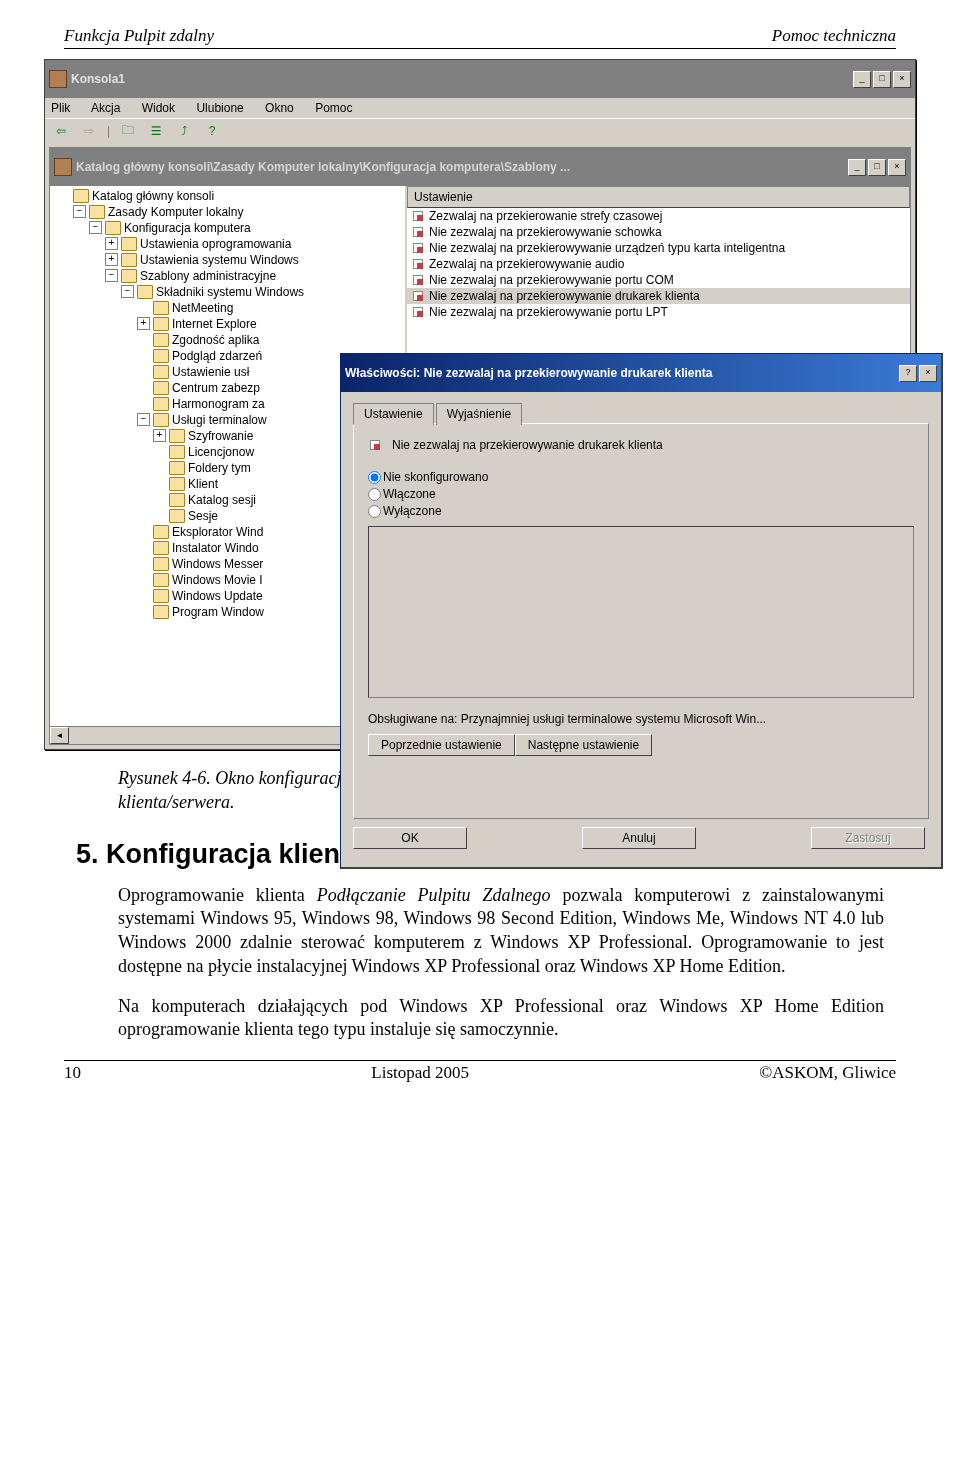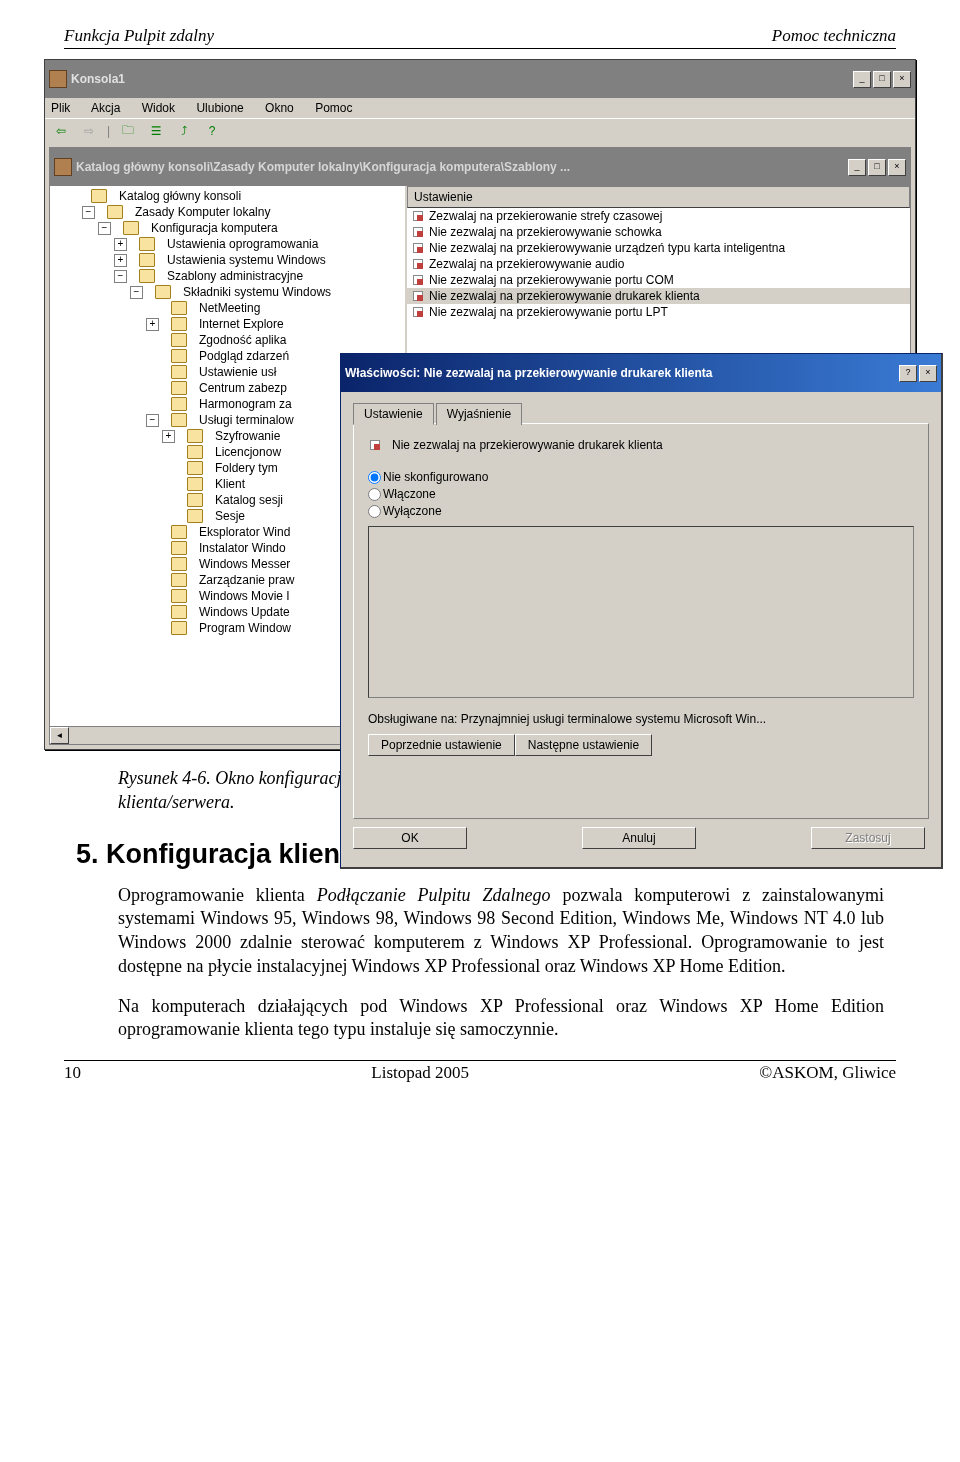--- a/index.html
+++ b/index.html
@@ -32,21 +32,21 @@
   .treepane{width:355px;border-right:2px solid #d4d0c8;overflow:hidden;background:#fff;padding:2px 0}
   .listpane{flex:1;background:#fff;overflow:hidden}
   .listhdr{background:#d4d0c8;padding:3px 6px;border:1px solid #808080;border-bottom:1px solid #404040;font-size:12px}
   .li{padding:1px 4px;display:flex;align-items:center;gap:4px;white-space:nowrap}
   .li.sel{background:#d4d0c8}
   .fold{width:14px;height:12px;background:#f8e4a0;border:1px solid #a08020;border-radius:1px;flex-shrink:0}
   .nic{width:14px;height:14px;flex-shrink:0;display:inline-block;position:relative}
   .nic::before{content:"";position:absolute;width:8px;height:8px;background:#fff;border:1px solid #888;left:2px;top:2px}
   .nic::after{content:"";position:absolute;width:6px;height:6px;background:#c04040;left:6px;top:6px}
   .tree{padding-left:4px;font-size:12px}
-  .node{white-space:nowrap;padding:1px 0;display:flex;align-items:flex-end;gap:12px}
+  .node{white-space:nowrap;padding:1px 0;display:flex;align-items:flex-start;gap:3px}
   .exp{width:11px;height:11px;border:1px solid #808080;text-align:center;line-height:9px;font-size:10px;background:#fff}
   .ind{display:inline-block}
   .scroll{height:17px;background:#d4d0c8;border-top:1px solid #808080;display:flex;align-items:center}
   .scroll .arr{width:17px;height:15px;background:#d4d0c8;border:1px solid #fff;border-right-color:#404040;border-bottom-color:#404040;text-align:center;font-size:8px;line-height:15px}
   
   .dlg{position:absolute;left:296px;top:294px;width:600px;background:#d4d0c8;border:1px solid #0a246a;border-right:2px solid #404040;border-bottom:2px solid #404040}
   .dlg .titlebar{background:linear-gradient(90deg,#0a246a,#3a7bd5);color:#fff}
   .dlg .body{padding:10px 12px}
   .tabs{display:flex;margin-bottom:-1px}
   .tab{background:#d4d0c8;border:1px solid #808080;border-bottom:none;padding:3px 10px;font-size:12px;margin-right:2px;position:relative;top:1px}
@@ -255,26 +255,20 @@
                 <div class="node">
                   <span class="ind" style="width: 80px;"></span>
                   <span class="ind" style="width: 13px;"></span>
                   <span class="fold"></span>
                   <span>Windows Messer</span>
                 </div>
                 <div class="node">
                   <span class="ind" style="width: 80px;"></span>
                   <span class="ind" style="width: 13px;"></span>
                   <span class="fold"></span>
-                  <span>Zarządzanie praw</span>
-                </div>
-                <div class="node">
-                  <span class="ind" style="width: 80px;"></span>
-                  <span class="ind" style="width: 13px;"></span>
-                  <span class="fold"></span>
                   <span>Windows Movie I</span>
                 </div>
                 <div class="node">
                   <span class="ind" style="width: 80px;"></span>
                   <span class="ind" style="width: 13px;"></span>
                   <span class="fold"></span>
                   <span>Windows Update</span>
                 </div>
                 <div class="node">
                   <span class="ind" style="width: 80px;"></span>

